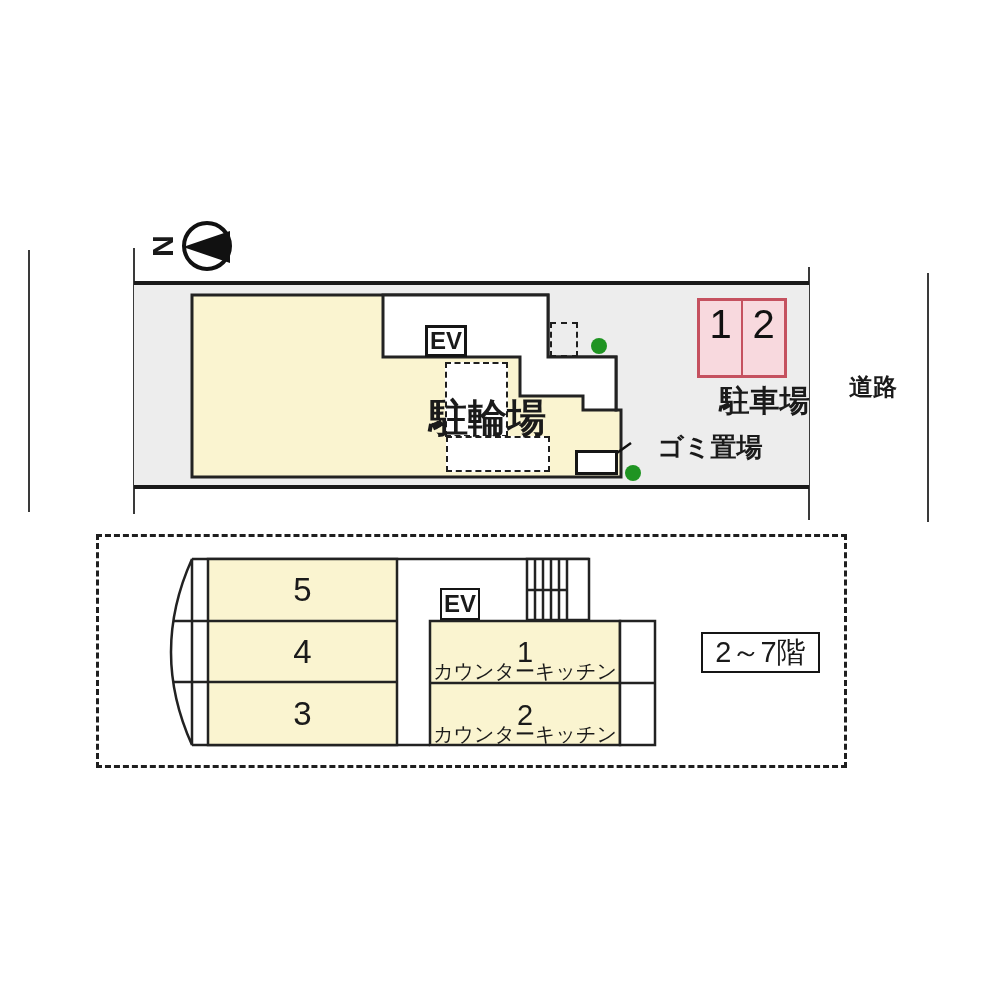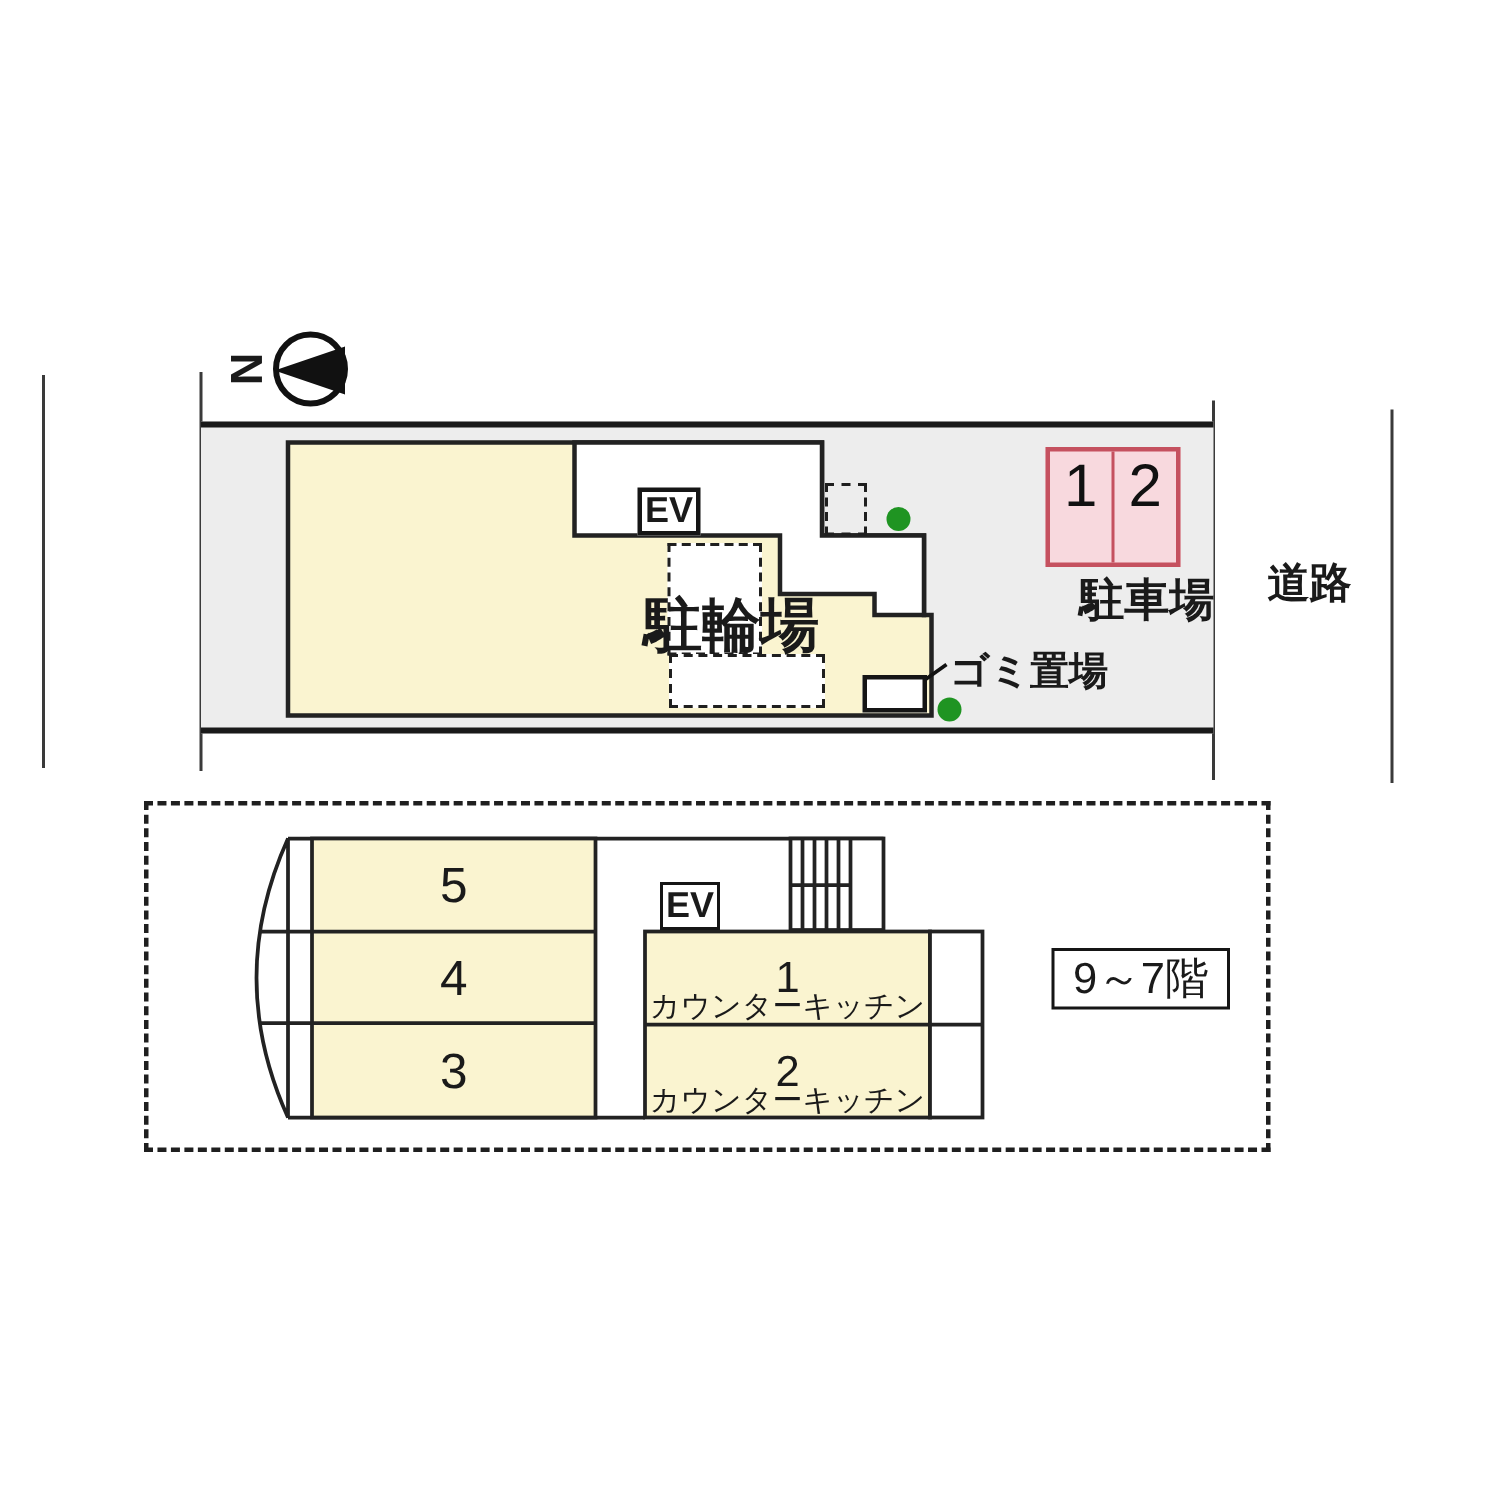--- a/index.html
+++ b/index.html
@@ -98,49 +98,49 @@
 
   <div class="box evbox" style="left:425px;top:325px;width:42px;height:32px;">
     <span>EV</span>
   </div>
   <div class="dashedbox" style="left:550px;top:322px;width:28px;height:35px;border-width:2px;"></div>
   <div class="dashedbox" style="left:445px;top:362px;width:63px;height:75px;background:#ffffff;"></div>
   <div class="dashedbox" style="left:446px;top:436px;width:104px;height:36px;background:#ffffff;"></div>
   <div class="lbl" style="left:420px;top:398px;width:135px;font-size:39px;font-weight:bold;">駐輪場</div>
 
   <div class="box" style="left:575px;top:450px;width:43px;height:25px;"></div>
-  <div class="lbl" style="left:631px;top:434px;width:110px;font-size:26px;font-weight:bold;">ゴミ置場</div>
+  <div class="lbl" style="left:655px;top:434px;width:110px;font-size:26px;font-weight:bold;">ゴミ置場</div>
 
   <div class="tree" style="left:591px;top:338px;"></div>
   <div class="tree" style="left:625px;top:465px;"></div>
 
   <div id="parking-area">
     <div class="stall first">
       <span>1</span>
     </div>
     <div class="stall">
       <span>2</span>
     </div>
   </div>
   <div class="lbl" style="left:717px;top:385px;width:95px;font-size:30px;font-weight:bold;">駐車場</div>
 
-  <div class="lbl" style="left:836px;top:374px;width:74px;font-size:28px;font-weight:bold;">道路</div>
+  <div class="lbl" style="left:836px;top:374px;width:74px;font-size:24px;font-weight:bold;">道路</div>
 
   <div id="floor-boundary"></div>
 
   <div class="lbl" style="left:208px;top:573px;width:189px;font-size:33px;">5</div>
   <div class="lbl" style="left:208px;top:635px;width:189px;font-size:33px;">4</div>
   <div class="lbl" style="left:208px;top:697px;width:189px;font-size:33px;">3</div>
 
   <div class="box evbox" style="left:440px;top:588px;width:40px;height:32px;border-width:2.5px;z-index:3;">
     <span>EV</span>
   </div>
 
   <div class="lbl" style="left:430px;top:637px;width:190px;font-size:29px;">1</div>
   <div class="lbl" style="left:430px;top:661px;width:190px;font-size:20px;">カウンターキッチン</div>
   <div class="lbl" style="left:430px;top:700px;width:190px;font-size:29px;">2</div>
   <div class="lbl" style="left:430px;top:724px;width:190px;font-size:20px;">カウンターキッチン</div>
 
   <div id="floors-range-box">
-    <span>9～7階</span>
+    <span>2～7階</span>
   </div>
 
 </div>
 
 </body></html>

